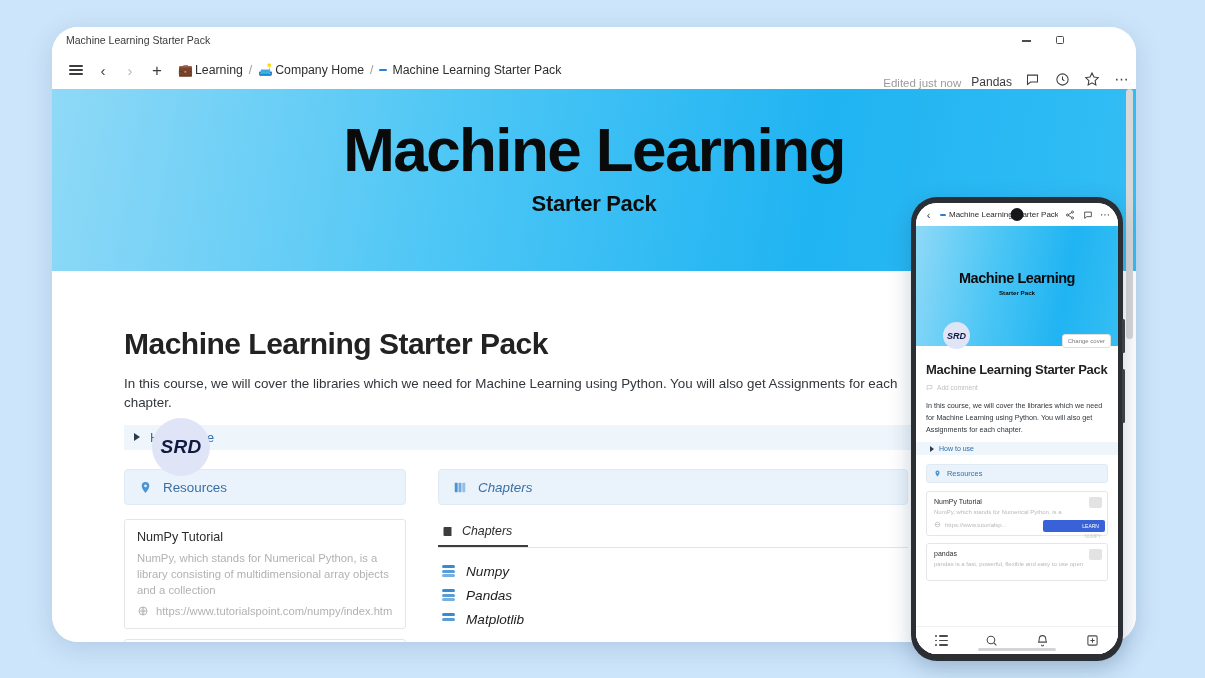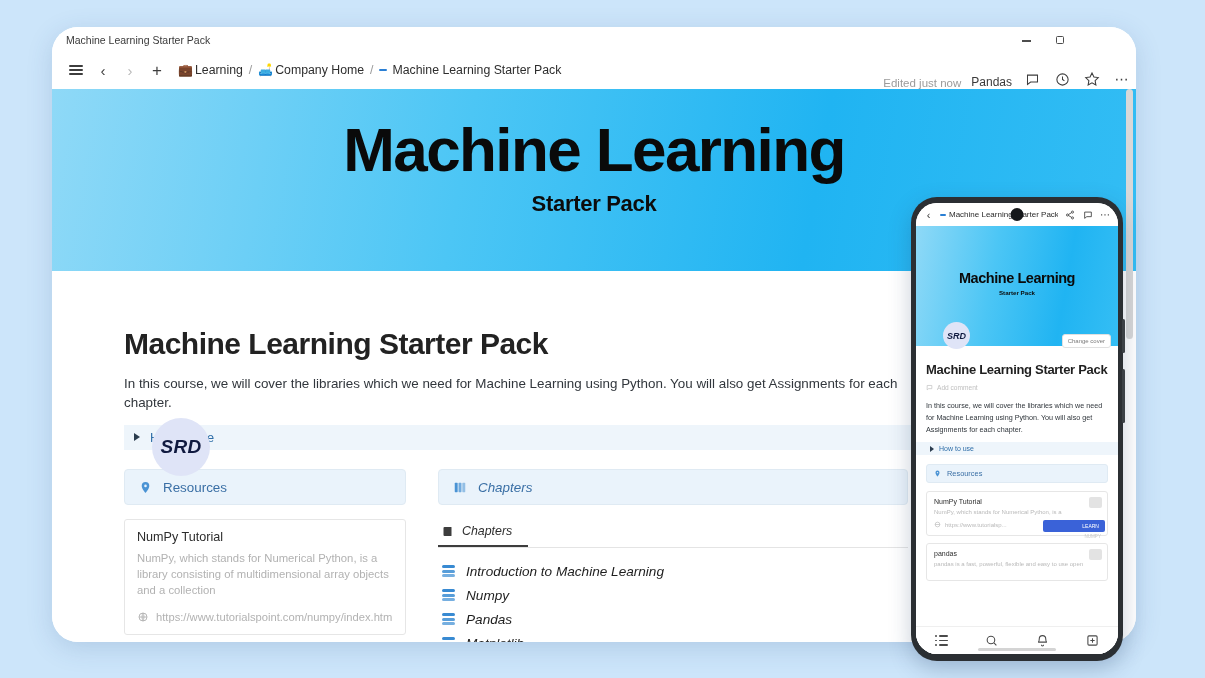--- a/index.html
+++ b/index.html
@@ -199,21 +199,21 @@
   .sh-label { font-size: 13.4px; color: #3a6fa5; }
 
   .res-card {
     border: 1px solid #e6e6e6;
     border-radius: 3px;
     padding: 10px 12px 11px 12px;
     margin-bottom: 10px;
     background: #fff;
   }
   .res-title { font-size: 12.6px; color: #2c2c2c; margin-bottom: 6px; }
-  .res-desc { font-size: 11.3px; color: #b2b2b2; line-height: 1.42; margin-bottom: 13px; }
+  .res-desc { font-size: 11.3px; color: #b2b2b2; line-height: 1.42; margin-bottom: 7px; }
   .res-url { font-size: 11.2px; color: #b2b2b2; display: flex; align-items: flex-end; gap: 7px; }
 
   .tabs-row {
     display: flex; align-items: center;
     border-bottom: 1px solid #e4e4e4;
     margin-bottom: 12px;
   }
   .tab-item {
     display: flex; align-items: center; gap: 8px;
     padding: 5px 16px 7px 4px;
@@ -520,28 +520,20 @@
         <div class="tabs-row">
           <div class="tab-item">
             <svg width="12" height="13" viewBox="0 0 24 24" fill="#3d3d3d">
               <path d="M5 3h13a1 1 0 011 1v16a1 1 0 01-1 1H5a2 2 0 01-2-2V5a2 2 0 012-2z"></path>
             </svg>
             <span>Chapters</span>
           </div>
         </div>
 
         <div>
-          <div class="chapter-row">
-            <span class="stack">
-                <i></i>
-                <i></i>
-                <i></i>
-              </span>
-            <span>Introduction to Machine Learning</span>
-          </div>
           <div class="chapter-row">
             <span class="stack">
                 <i></i>
                 <i></i>
                 <i></i>
               </span>
             <span>Numpy</span>
           </div>
           <div class="chapter-row">
             <span class="stack">

